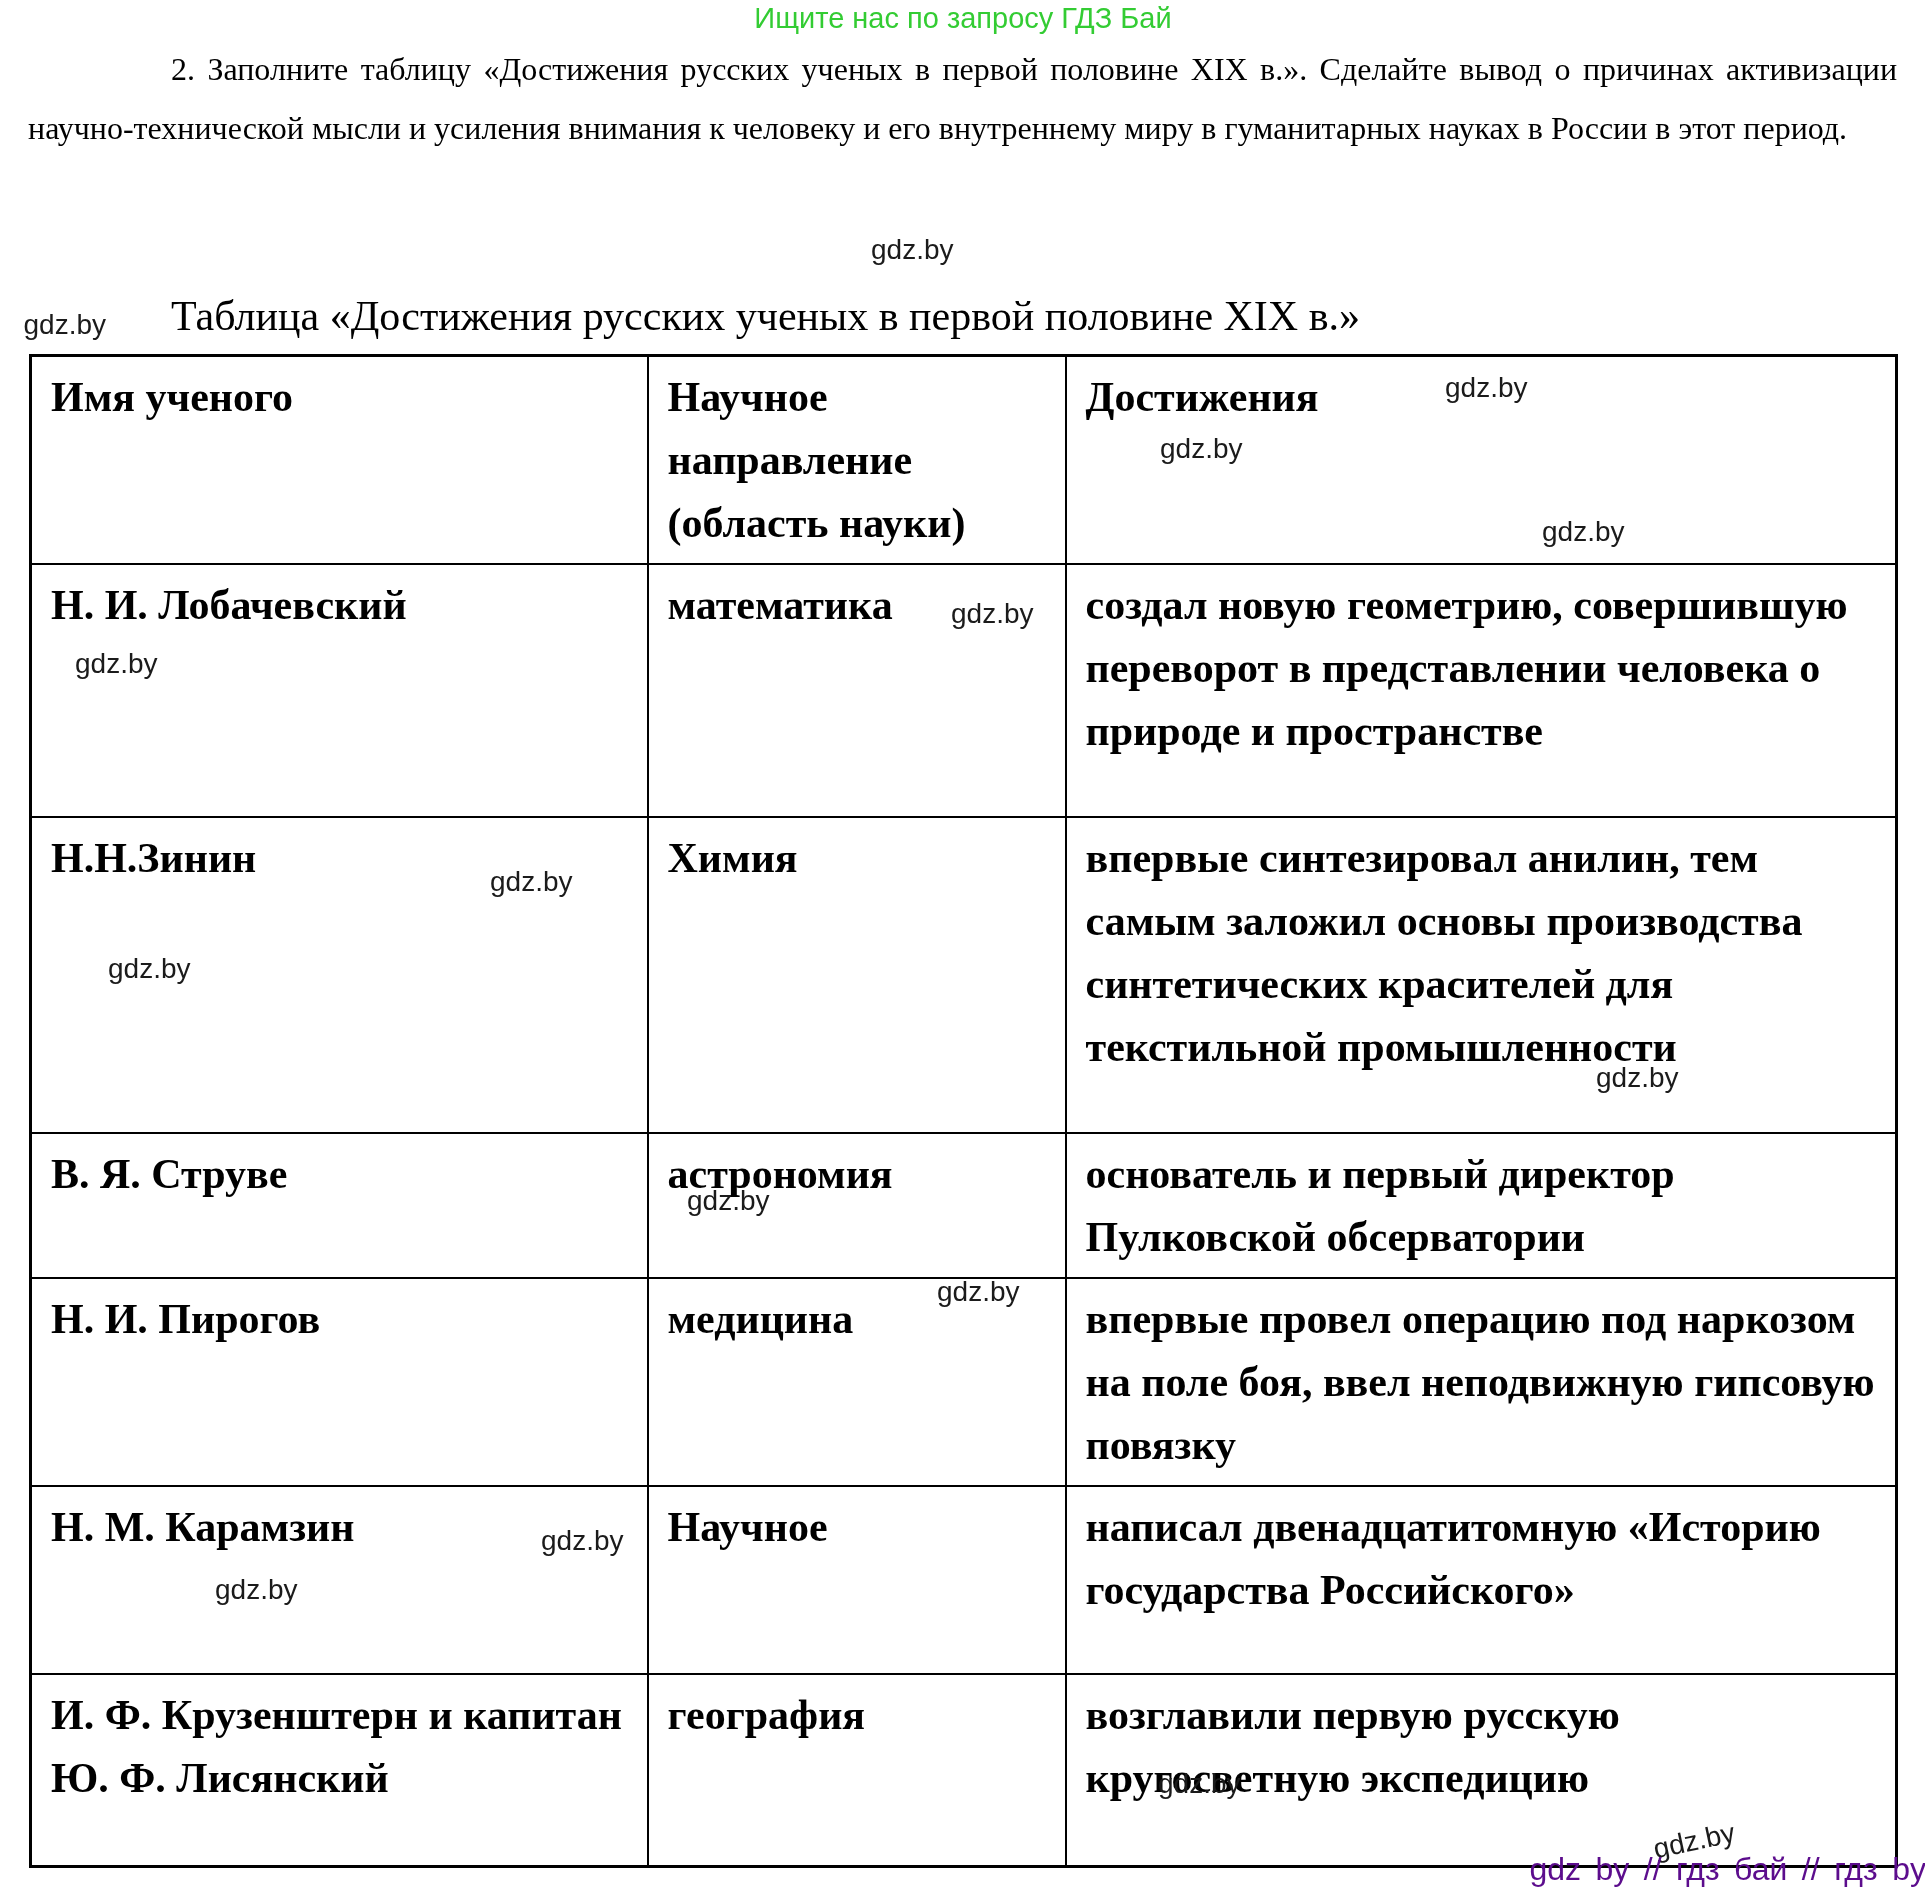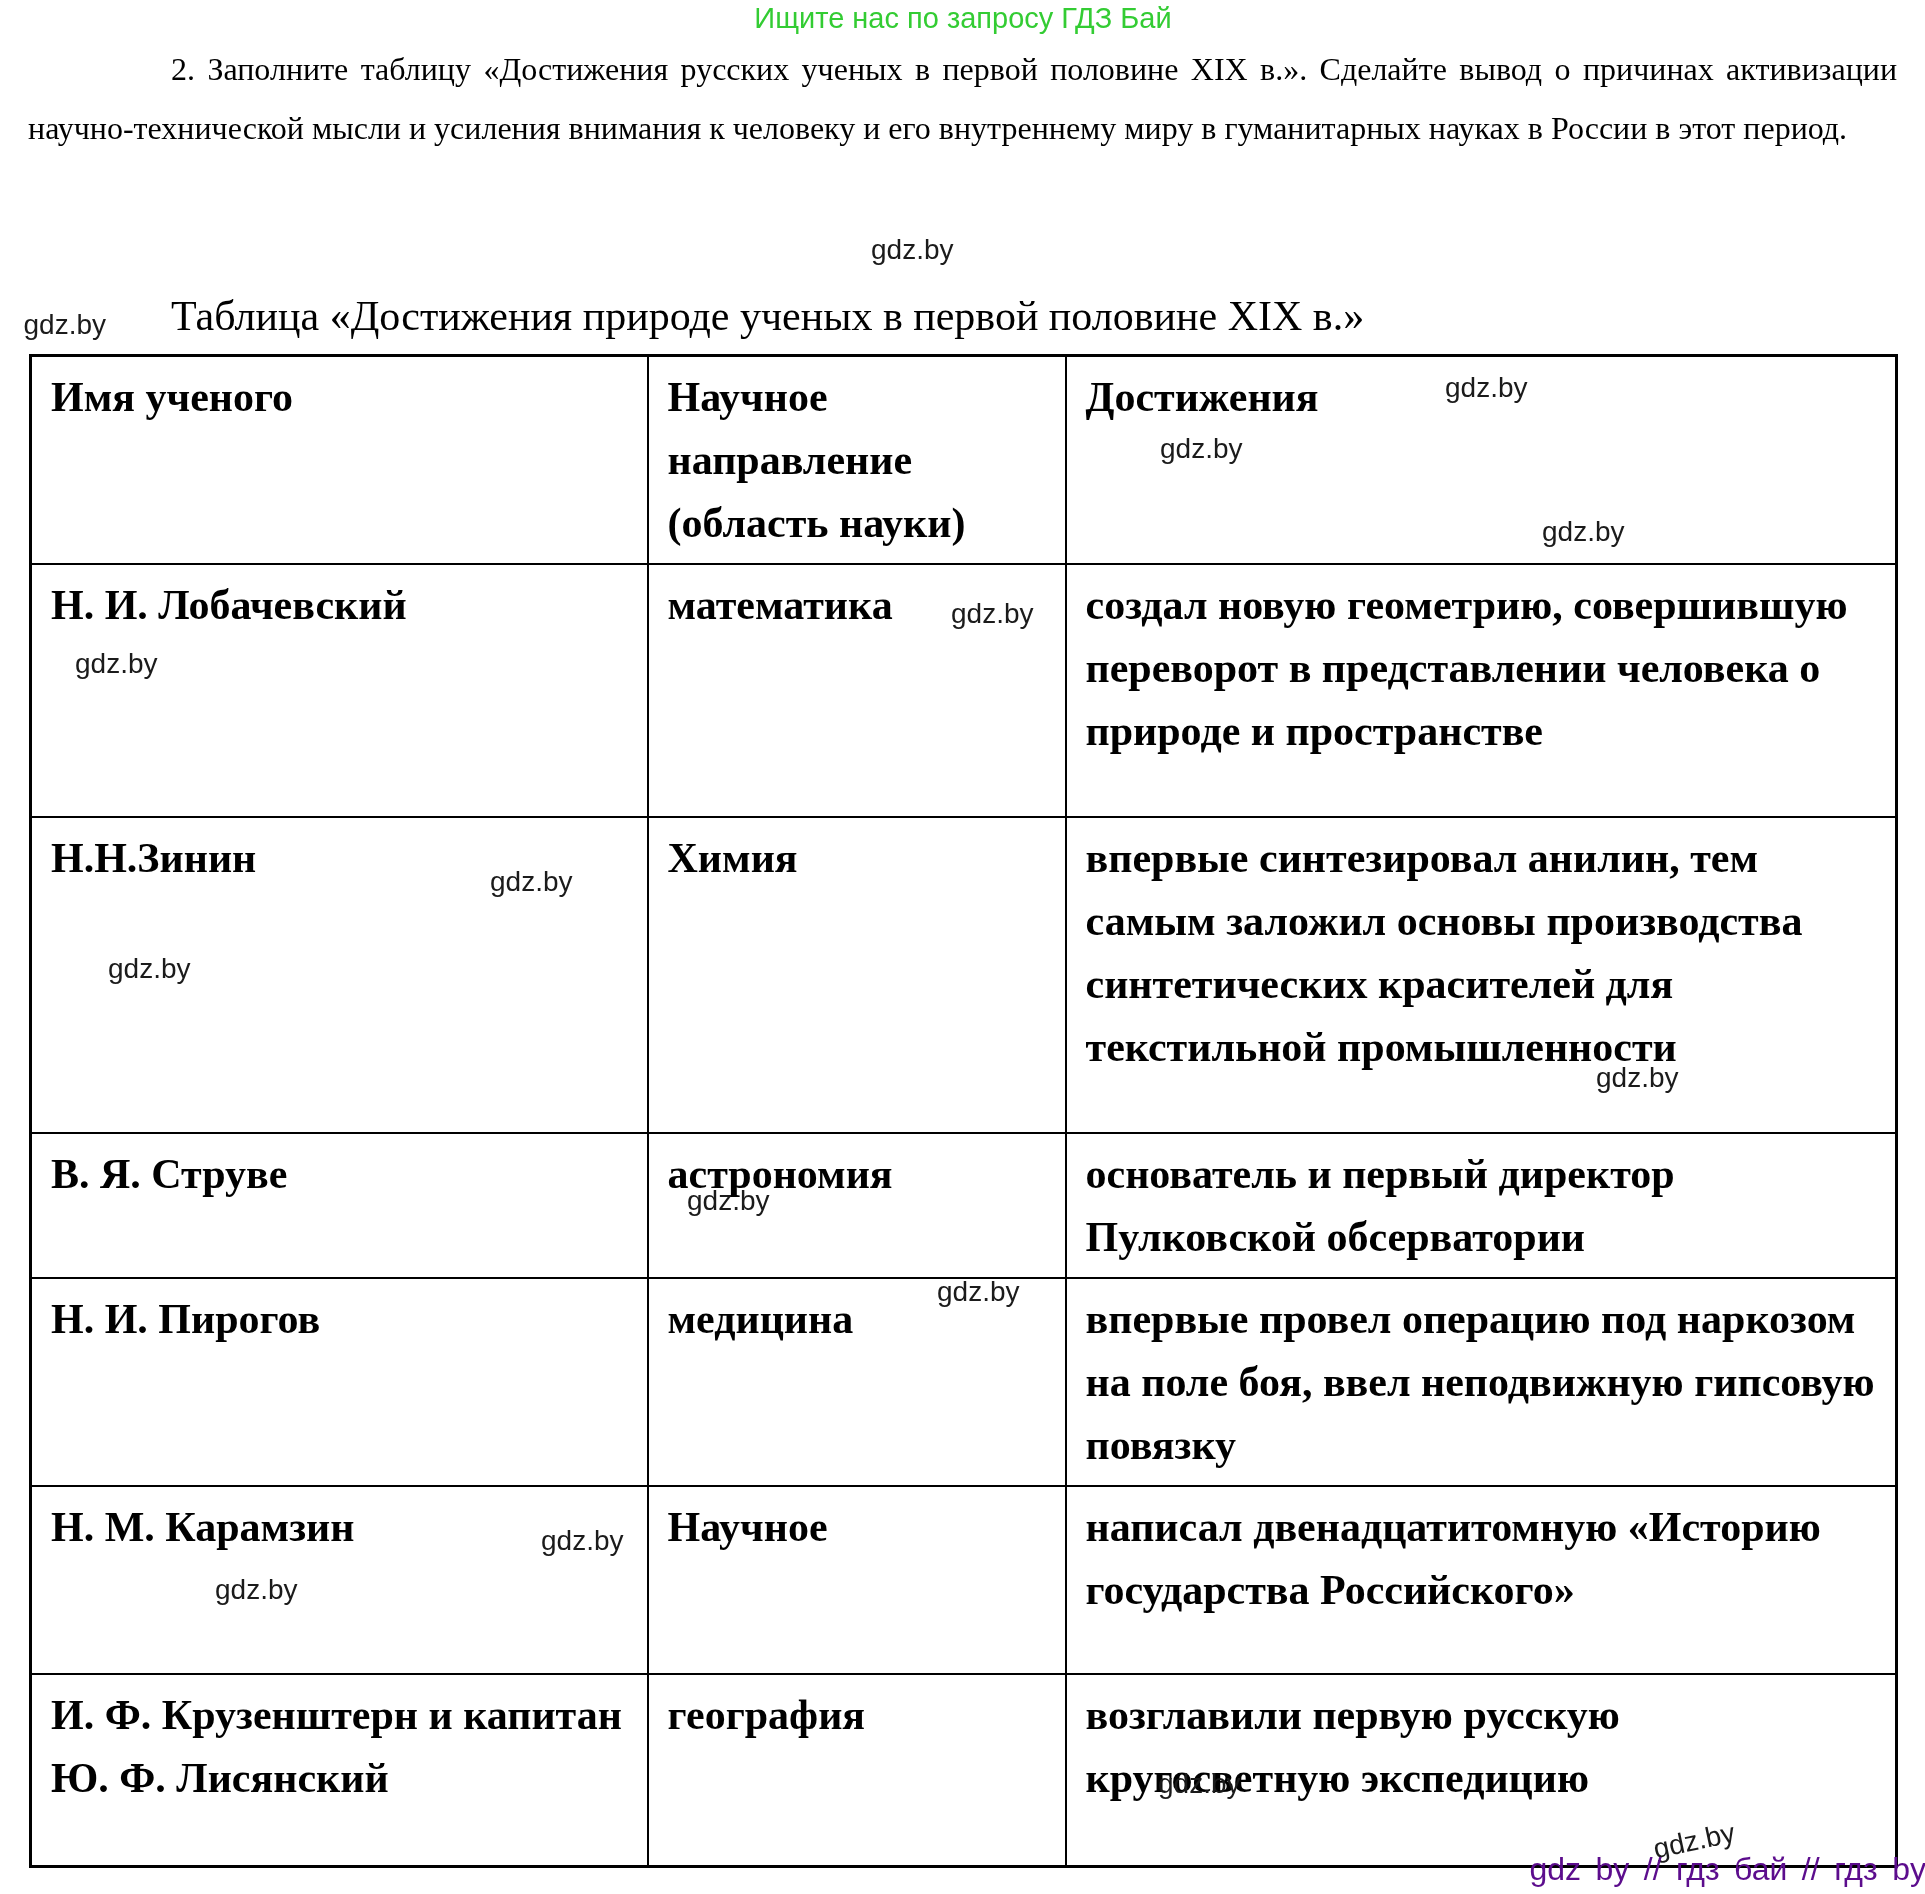--- a/index.html
+++ b/index.html
@@ -78,21 +78,21 @@
 </style>
 </head>
 <body>
 
 <div id="page">
 
   <div class="promo">Ищите нас по запросу ГДЗ Бай</div>
 
   <div class="task">2. Заполните таблицу «Достижения русских ученых в первой половине XIX в.». Сделайте вывод о причинах активизации научно-технической мысли и усиления внимания к человеку и его внутреннему миру в гуманитарных науках в России в этот период.</div>
 
-  <div class="caption">Таблица «Достижения природе ученых в первой половине XIX в.»</div>
+  <div class="caption">Таблица «Достижения русских ученых в первой половине XIX в.»</div>
 
   <table class="main">
     <colgroup>
         <col class="c1">
         <col class="c2">
         <col class="c3">
       </colgroup>
     <thead>
       <tr style="height:188px;">
         <th>Имя ученого</th>

